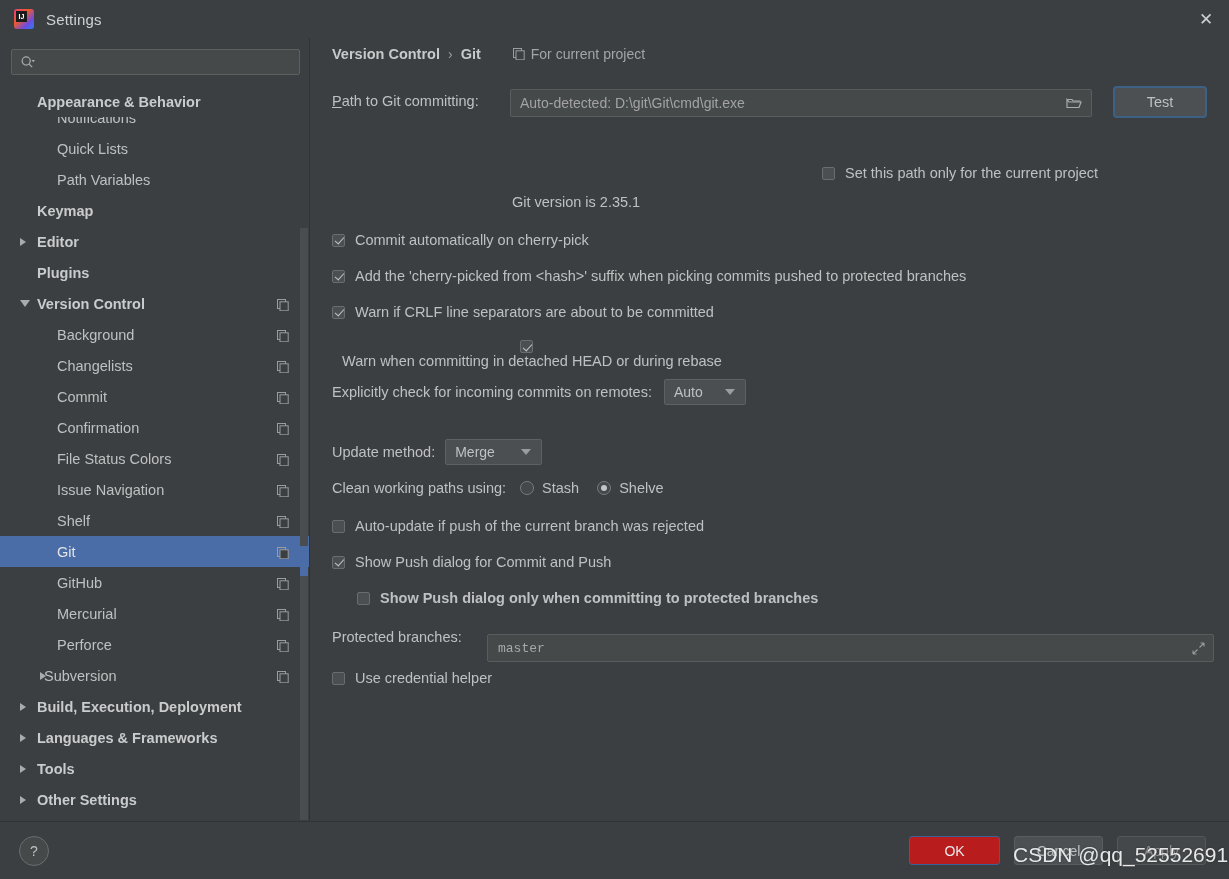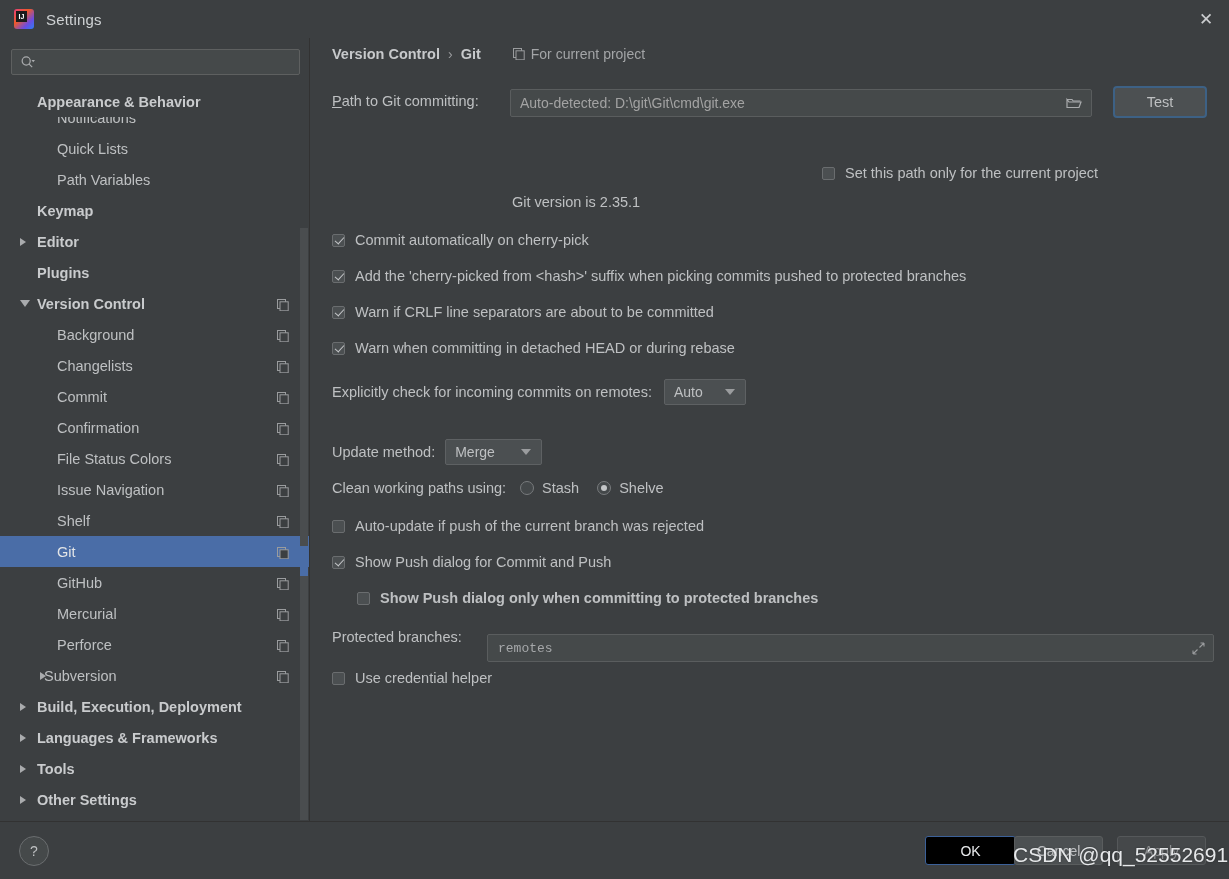--- a/index.html
+++ b/index.html
@@ -267,21 +267,21 @@
     display: flex; align-items: center; justify-content: center;
   }
   .btn {
     position: absolute; top: 836px;
     height: 29px;
     border-radius: 3px; box-sizing: border-box;
     font-size: 14px;
     display: flex; align-items: center; justify-content: center;
     font-family: "Liberation Sans", sans-serif;
   }
-  .btn.ok { left: 909px; width: 91px; background: #000000; border: 1px solid #3c6199; color: #e8eaec; margin-left: 16px; }
+  .btn.ok { left: 909px; width: 91px; background: #b91c1c; border: 1px solid #3c6199; color: #e8eaec; }
   .btn.cancel { left: 1014px; width: 89px; background: #4c5052; border: 1px solid #5a5d5e; color: #bec0c2; }
   .btn.apply { left: 1117px; width: 89px; background: #45484a; border: 1px solid #55585a; color: #8e9092; }
   .watermark {
     position: absolute; left: 1013px; top: 843px;
     font-size: 21px; color: #e6e8ea;
     font-family: "Liberation Sans", sans-serif;
     white-space: nowrap;
     text-shadow: 0 0 2px rgba(0,0,0,.35);
   }
 </style>
@@ -486,21 +486,21 @@
         <span class="cb-label">Commit automatically on cherry-pick</span>
       </div>
       <div class="row" style="left:22px; top:230px;">
         <span class="cb checked"></span>
         <span class="cb-label">Add the 'cherry-picked from &lt;hash&gt;' suffix when picking commits pushed to protected branches</span>
       </div>
       <div class="row" style="left:22px; top:266px;">
         <span class="cb checked"></span>
         <span class="cb-label">Warn if CRLF line separators are about to be committed</span>
       </div>
-      <div class="row" style="left:22px; top:302px;">
+      <div class="row" style="left:22px; top:302px;flex-direction:column;">
         <span class="cb checked"></span>
         <span class="cb-label">Warn when committing in detached HEAD or during rebase</span>
       </div>
 
       <div class="row" style="left:22px; top:341px;">
         <span class="lbl">Explicitly check for incoming commits on remotes:</span>
         <span class="combo" style="width:82px; margin-left:12px;">
           <span class="val">Auto</span>
           <span class="car"></span>
         </span>
@@ -531,21 +531,21 @@
         <span class="cb-label">Show Push dialog for Commit and Push</span>
       </div>
       <div class="row" style="left:47px; top:552px;font-weight:bold;">
         <span class="cb"></span>
         <span class="cb-label">Show Push dialog only when committing to protected branches</span>
       </div>
 
       <div class="row" style="left:22px; top:591px; width:890px;">
         <span class="lbl">Protected branches:</span>
         <span class="branches-field">
-          <span class="branches-val">remotes</span>
+          <span class="branches-val">master</span>
           <svg class="expand-icon" viewBox="0 0 13 13">
             <path d="M12 1 L7.5 5.5 M12 1 L12 4.5 M12 1 L8.5 1" stroke="#9a9c9e" stroke-width="1.1" fill="none"></path>
             <path d="M1 12 L5.5 7.5 M1 12 L1 8.5 M1 12 L4.5 12" stroke="#9a9c9e" stroke-width="1.1" fill="none"></path>
           </svg>
         </span>
       </div>
 
       <div class="row" style="left:22px; top:632px;">
         <span class="cb"></span>
         <span class="cb-label">Use credential helper</span>

